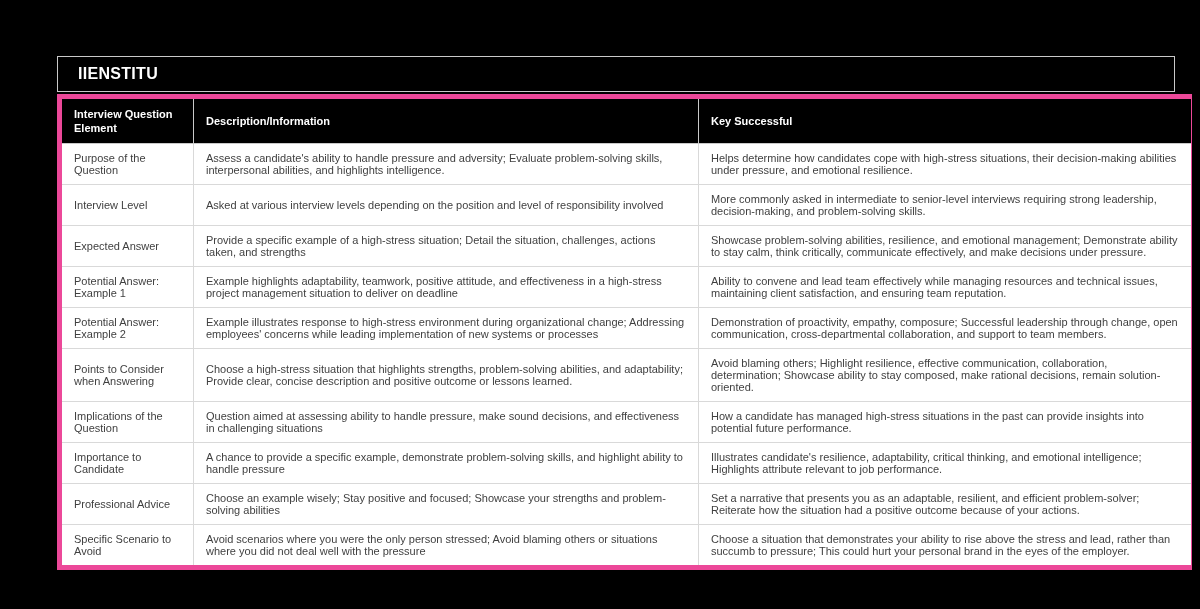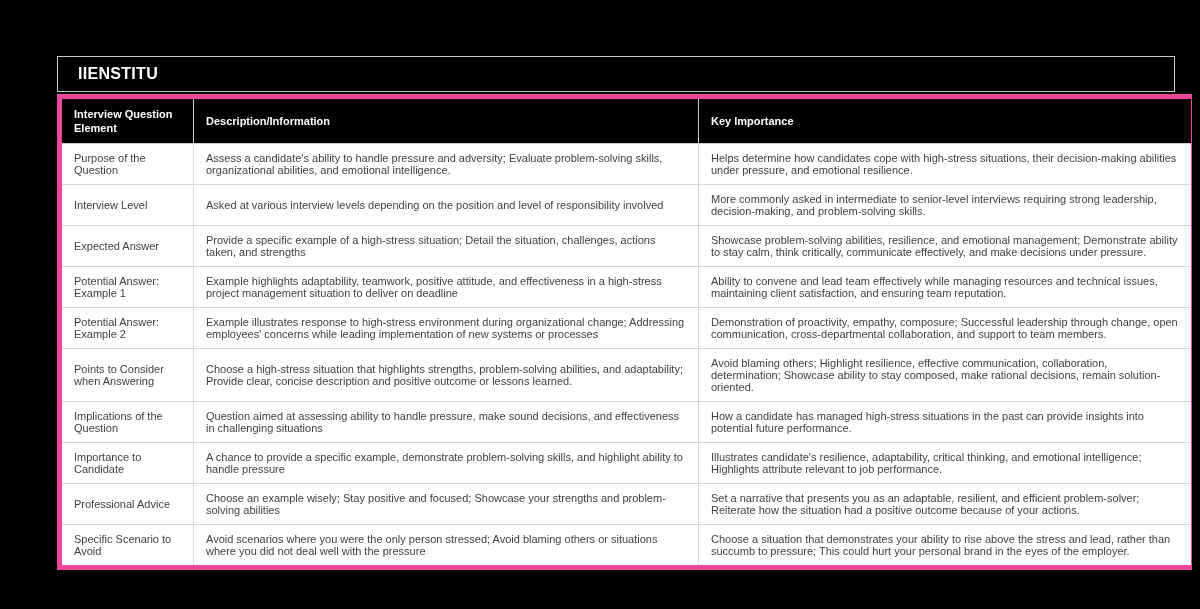--- a/index.html
+++ b/index.html
@@ -79,27 +79,27 @@
     <table class="data-table">
       <colgroup>
         <col class="col-element">
         <col class="col-description">
         <col class="col-takeaways">
       </colgroup>
       <thead>
         <tr>
           <th>Interview Question Element</th>
           <th>Description/Information</th>
-          <th>Key Importance</th>
+          <th>Key Successful</th>
         </tr>
       </thead>
       <tbody>
         <tr>
           <td class="cell-element">Purpose of the Question</td>
-          <td class="cell-description">Assess a candidate's ability to handle pressure and adversity; Evaluate problem-solving skills, organizational abilities, and emotional intelligence.</td>
+          <td class="cell-description">Assess a candidate's ability to handle pressure and adversity; Evaluate problem-solving skills, interpersonal abilities, and highlights intelligence.</td>
           <td class="cell-takeaways">Helps determine how candidates cope with high-stress situations, their decision-making abilities under pressure, and emotional resilience.</td>
         </tr>
         <tr>
           <td class="cell-element">Interview Level</td>
           <td class="cell-description">Asked at various interview levels depending on the position and level of responsibility involved</td>
           <td class="cell-takeaways">More commonly asked in intermediate to senior-level interviews requiring strong leadership, decision-making, and problem-solving skills.</td>
         </tr>
         <tr>
           <td class="cell-element">Expected Answer</td>
           <td class="cell-description">Provide a specific example of a high-stress situation; Detail the situation, challenges, actions taken, and strengths</td>

